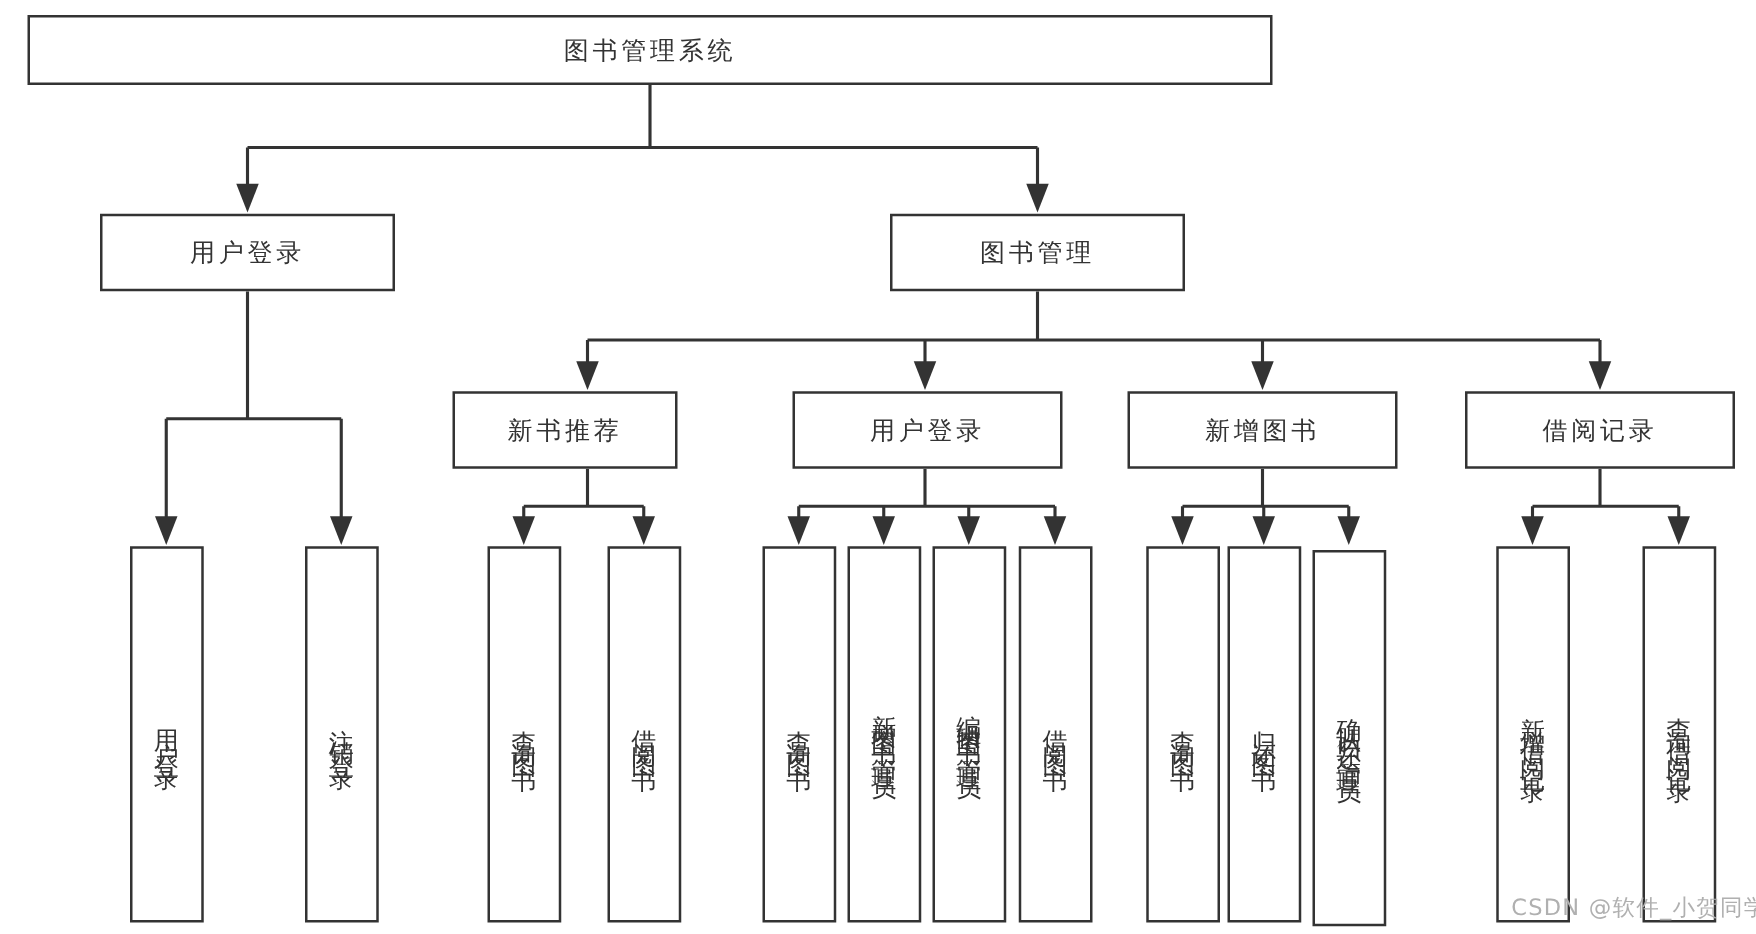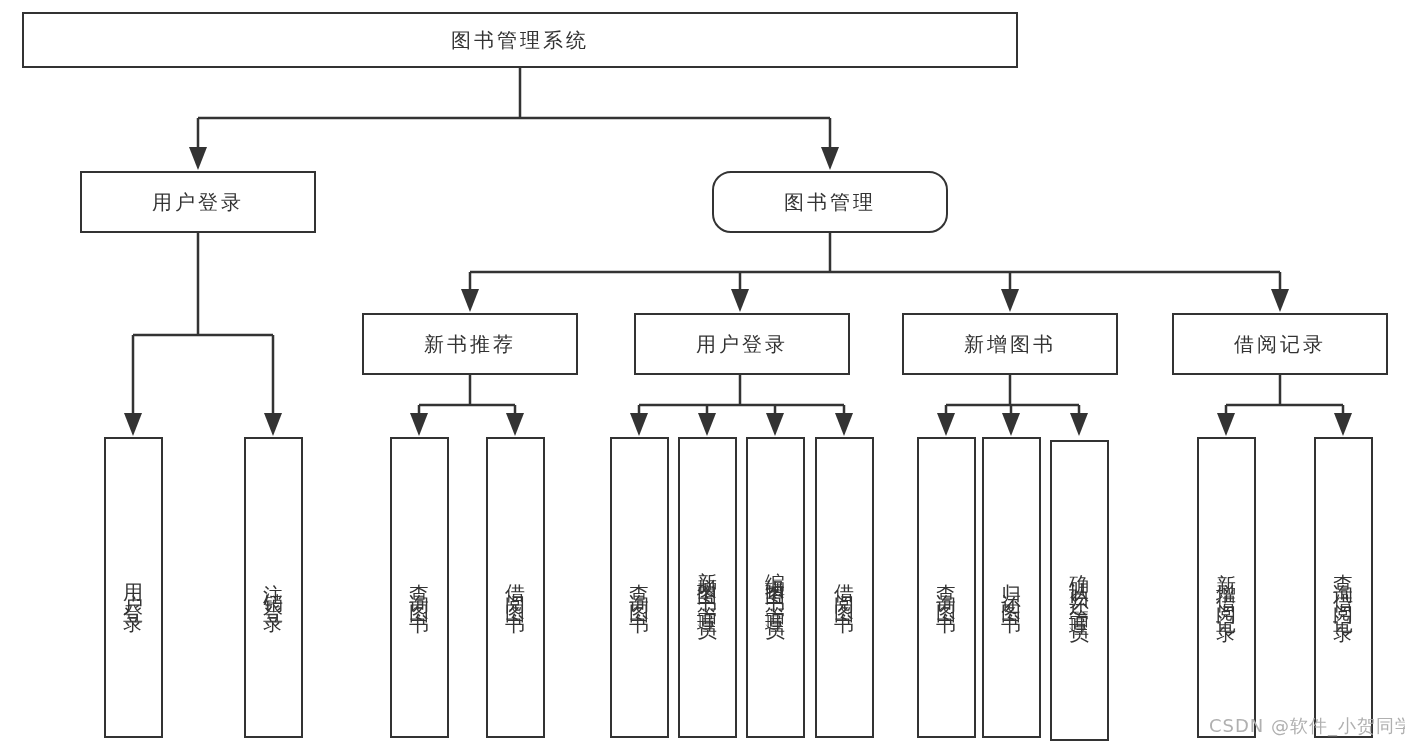--- a/index.html
+++ b/index.html
@@ -110,25 +110,25 @@
     <polygon fill="#333333" points="1343,436 1334,413 1352,413"></polygon>
   </svg>
 
   <div class="box" style="left:22px; top:12px; width:996px; height:56px;">
     <span class="hlbl">图书管理系统</span>
   </div>
 
   <div class="box" style="left:80px; top:171px; width:236px; height:62px;">
     <span class="hlbl">用户登录</span>
   </div>
-  <div class="box" style="left:712px; top:171px; width:236px; height:62px;border-radius:19px;">
+  <div class="box" style="left:712px; top:171px; width:236px; height:62px;">
     <span class="hlbl">图书管理</span>
   </div>
 
-  <div class="box" style="left:362px; top:313px; width:216px; height:62px;">
+  <div class="box" style="left:362px; top:313px; width:180px; height:62px;">
     <span class="hlbl">新书推荐</span>
   </div>
   <div class="box" style="left:634px; top:313px; width:216px; height:62px;">
     <span class="hlbl">用户登录</span>
   </div>
   <div class="box" style="left:902px; top:313px; width:216px; height:62px;">
     <span class="hlbl">新增图书</span>
   </div>
   <div class="box" style="left:1172px; top:313px; width:216px; height:62px;">
     <span class="hlbl">借阅记录</span>

